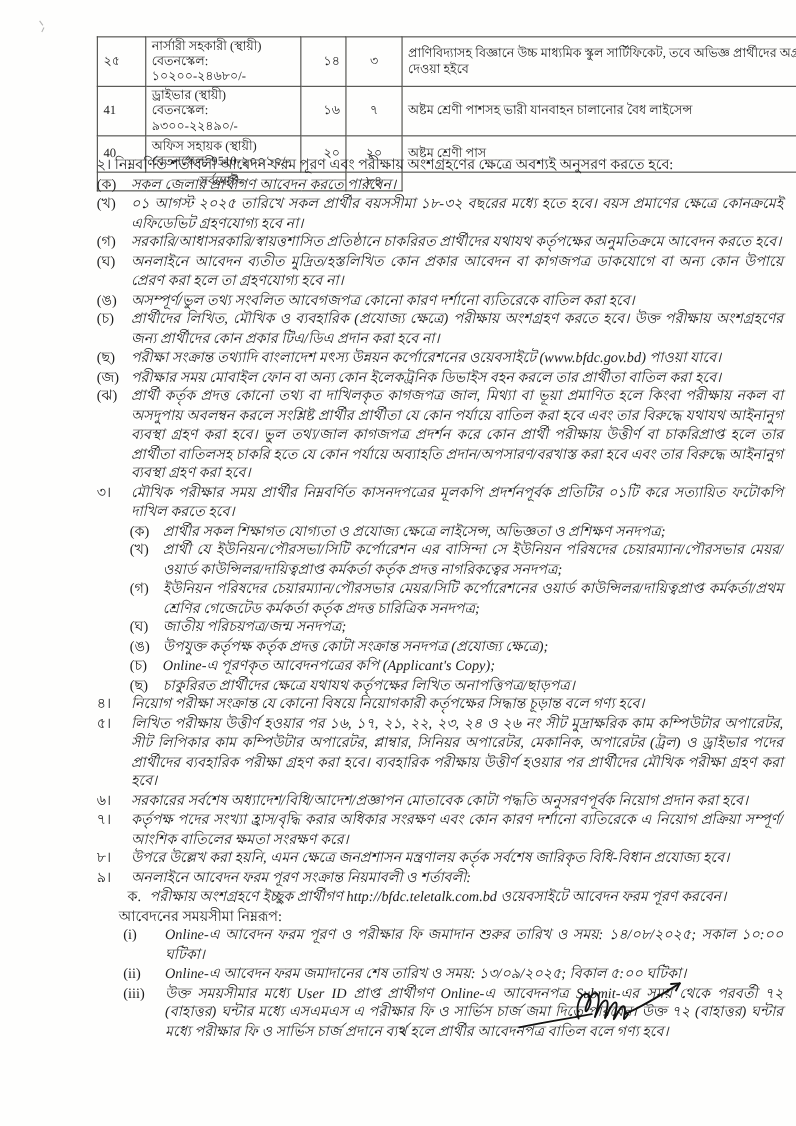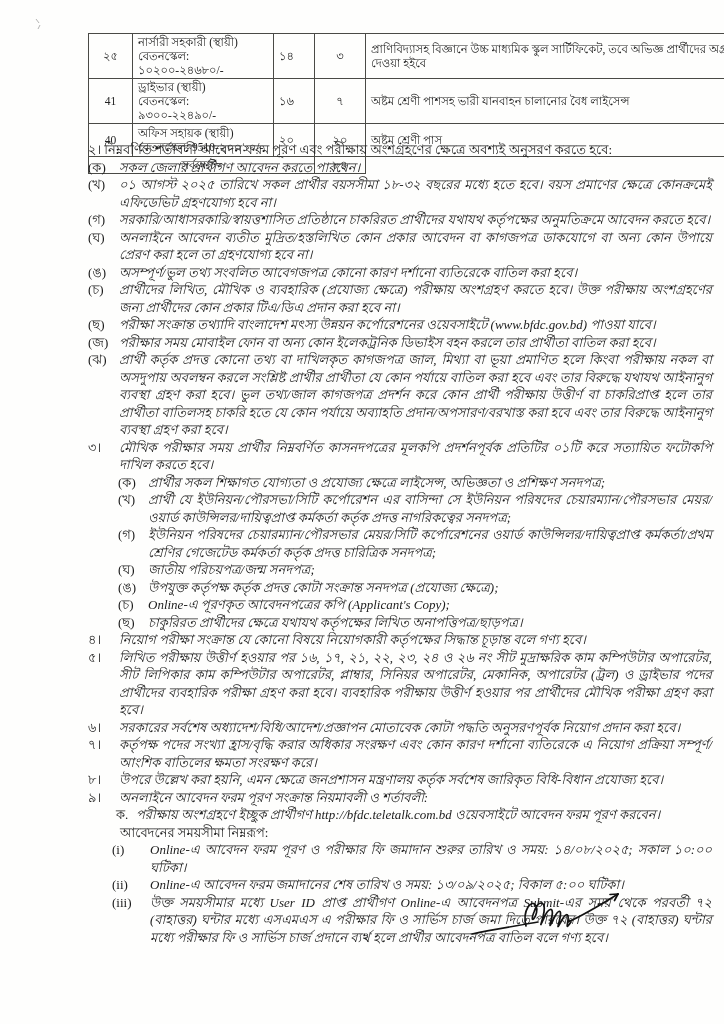--- a/index.html
+++ b/index.html
@@ -17,23 +17,23 @@
   
   .post-table{
     position:absolute;left:88px;top:33px;width:623px;
     border-collapse:collapse;table-layout:fixed;
     font-size:11.5px;line-height:14px;color:#222;
   }
   .post-table td{
     border:1px solid #4a4a46;
     padding:1px 5px;vertical-align:middle;
   }
-  .post-table td.c-sl{width:33px;text-align:center;}
+  .post-table td.c-sl{width:33px;}
   .post-table td.c-post{width:130px;}
-  .post-table td.c-grade{width:30px;text-align:left;}
+  .post-table td.c-grade{width:30px;text-align:right;}
   .post-table td.c-vac{width:40px;text-align:center;}
   .post-table td.c-qual{width:390px;}
   .post-table td.total-label{text-align:center;padding-right:4px;}
   .post-table td.ghost{border:none;background:#fefefd;}
   .post-table .row-h{height:33px;}
   .post-table .row-t{height:17px;}
   
   .content{
     position:absolute;left:88px;top:141px;width:624px;
     text-align:justify;
@@ -42,21 +42,21 @@
   .li{display:flex;align-items:flex-start;}
   .li .mk{flex:0 0 31px;}
   .li .tx{flex:1 1 auto;text-align:justify;font-style:italic;}
   .sub .mk{flex:0 0 30px;}
   .sub{margin-left:30px;}
   .num .mk{flex:0 0 31px;}
   .s9sub{margin-left:28px;}
   .s9sub .mk{flex:0 0 20px;}
   .roman .mk{flex:0 0 38px;}
   .roman{margin-left:24px;}
-  .plainline{margin-left:32px;}
+  .plainline{margin-left:20px;}
   
   .page-number{
     position:absolute;left:362px;top:929px;
     font-size:12px;color:#222;
   }
   .signature{position:absolute;left:468px;top:884px;}
   .artifact{position:absolute;left:30px;top:16px;opacity:.55;}
 </style>
 </head>
 <body>

